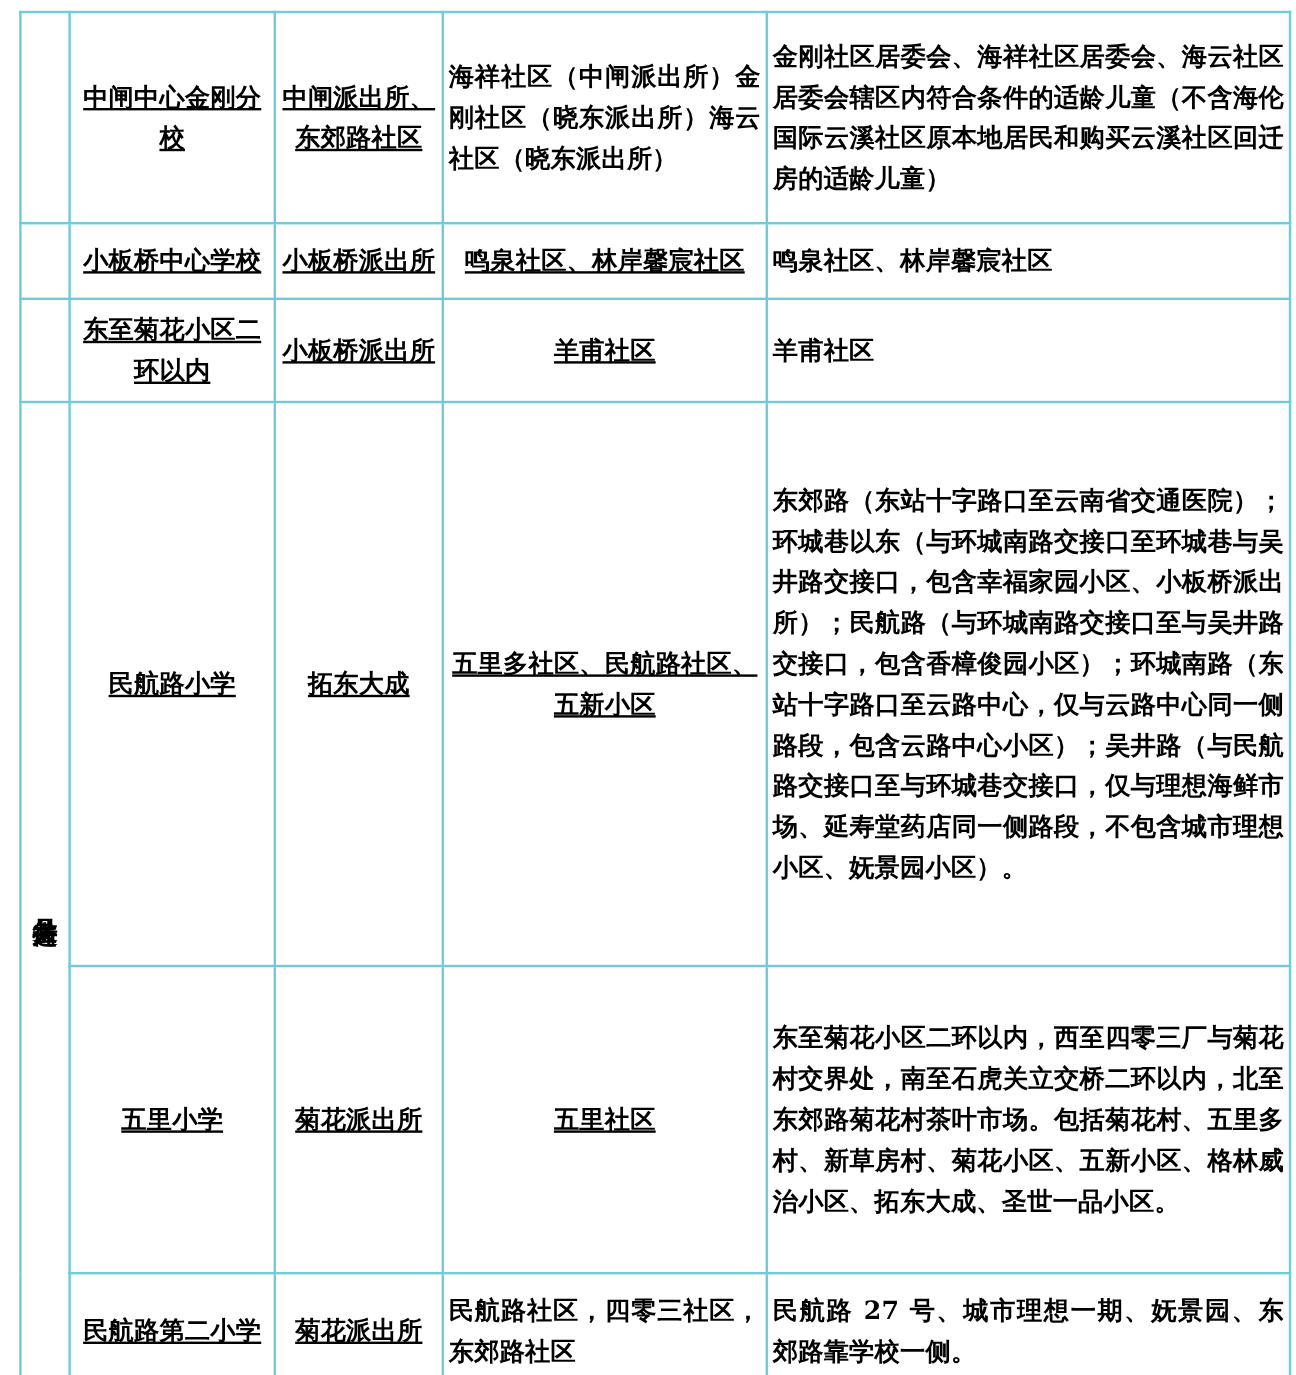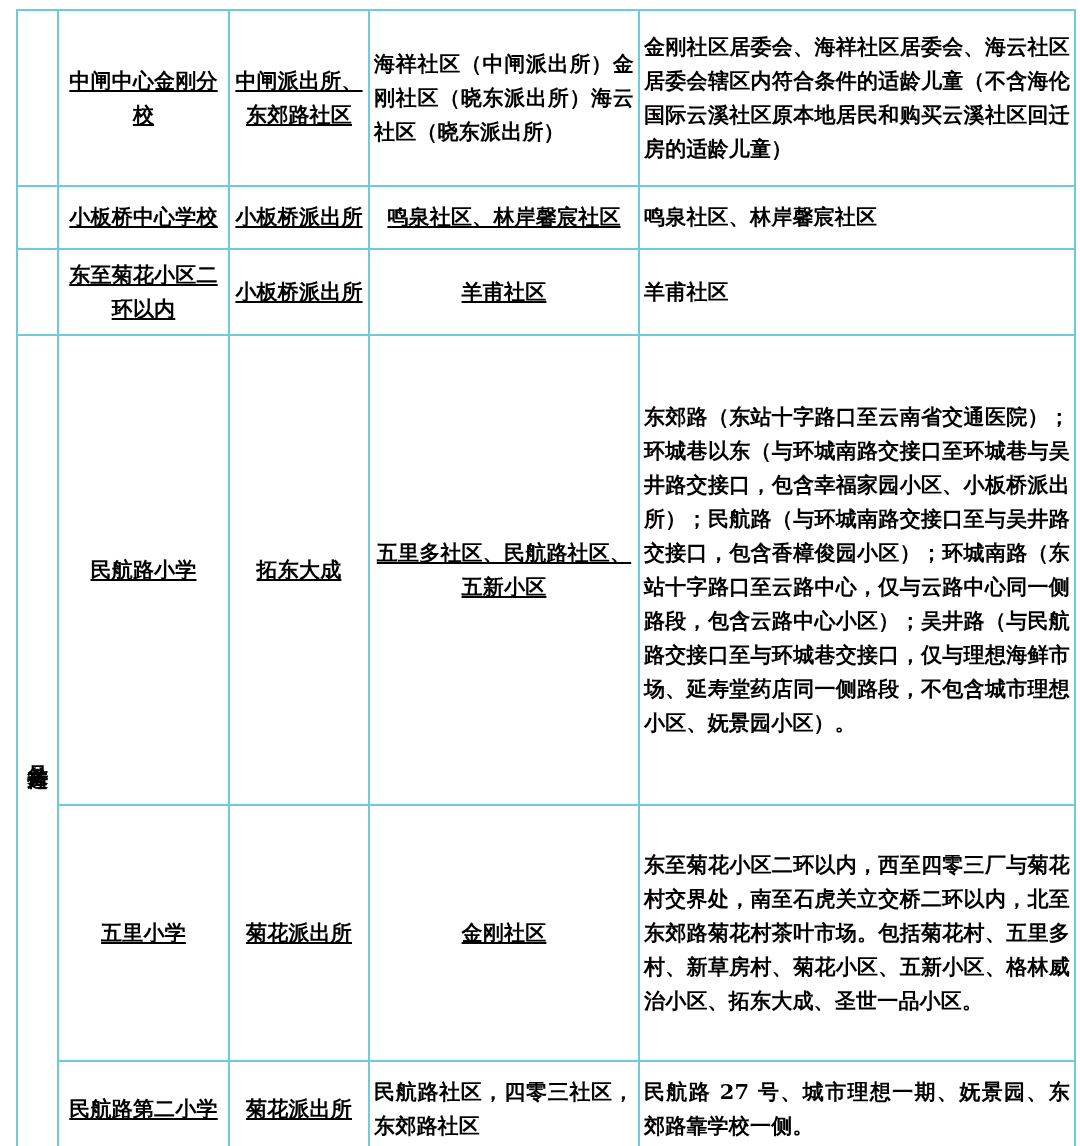--- a/index.html
+++ b/index.html
@@ -132,21 +132,21 @@
         </td>
         <td class="c-center tall-4">民航路小学</td>
         <td class="c-center">拓东大成</td>
         <td class="c-center">五里多社区、民航路社区、五新小区</td>
         <td class="range-cell">东郊路（东站十字路口至云南省交通医院）；环城巷以东（与环城南路交接口至环城巷与吴井路交接口，包含幸福家园小区、小板桥派出所）；民航路（与环城南路交接口至与吴井路交接口，包含香樟俊园小区）；环城南路（东站十字路口至云路中心，仅与云路中心同一侧路段，包含云路中心小区）；吴井路（与民航路交接口至与环城巷交接口，仅与理想海鲜市场、延寿堂药店同一侧路段，不包含城市理想小区、妩景园小区）。</td>
       </tr>
 
       <tr>
         <td class="c-center tall-5">五里小学</td>
         <td class="c-center">菊花派出所</td>
-        <td class="c-center">金刚社区</td>
+        <td class="c-center">五里社区</td>
         <td class="range-cell">东至菊花小区二环以内，西至四零三厂与菊花村交界处，南至石虎关立交桥二环以内，北至东郊路菊花村茶叶市场。包括菊花村、五里多村、新草房村、菊花小区、五新小区、格林威治小区、拓东大成、圣世一品小区。</td>
       </tr>
 
       <tr>
         <td class="c-center tall-6 nowrapcell">民航路第二小学</td>
         <td class="c-center nowrapcell">菊花派出所</td>
         <td class="c-just">民航路社区，四零三社区，东郊路社区</td>
         <td class="range-cell">民航路 27 号、城市理想一期、妩景园、东郊路靠学校一侧。</td>
       </tr>
 

